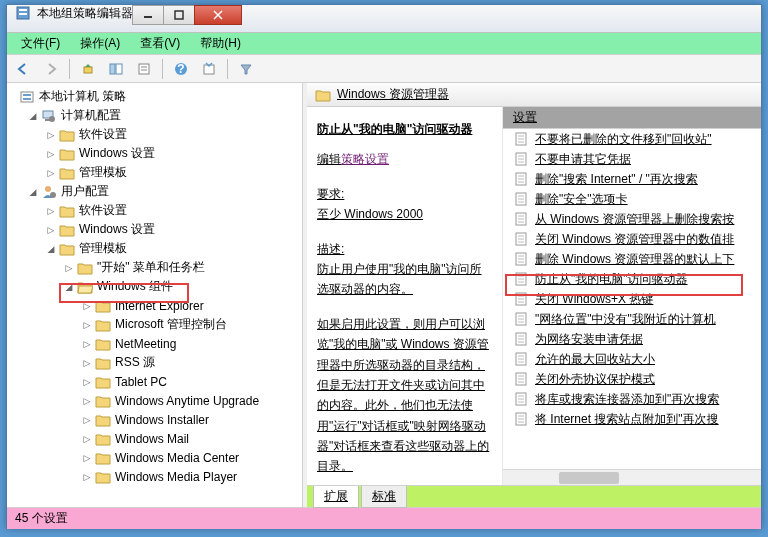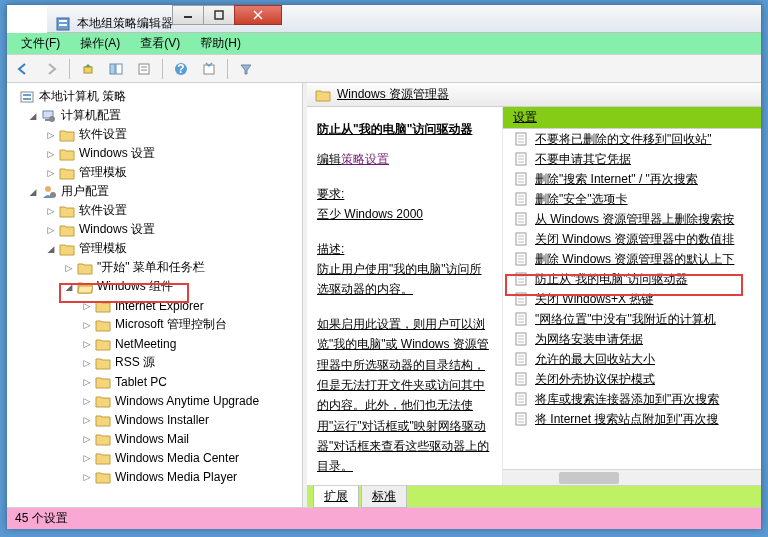--- a/index.html
+++ b/index.html
@@ -1,18 +1,18 @@
 <!DOCTYPE html>
 <html><head>
 <meta charset="utf-8">
 <style>
 * { margin: 0; padding: 0; box-sizing: border-box; font-family: "Microsoft YaHei", "Segoe UI", Tahoma, sans-serif; font-size: 12px; }
 body { background: #5a9bd4; width: 768px; height: 537px; overflow: hidden; }
 .window { position: absolute; top: 4px; left: 6px; width: 756px; height: 525px; background: #fff; border: 1px solid #4a7ab0; box-shadow: 0 0 8px rgba(0,0,0,0.3); }
-.titlebar { height: 28px; background: linear-gradient(to bottom, #f8f8f8, #e2e8f0); display: flex; align-items: flex-end; padding-left: 8px; border-bottom: 1px solid #c0c0c0; margin-left: 40px; }
+.titlebar { height: 28px; background: linear-gradient(to bottom, #f8f8f8, #e2e8f0); display: flex; align-items: flex-start; padding-left: 8px; border-bottom: 1px solid #c0c0c0; }
 .titlebar-icon { width: 16px; height: 16px; margin-right: 6px; }
 .winbtns { display: flex; height: 100%; align-items: flex-start; }
 .winbtn { width: 32px; height: 20px; display: flex; align-items: center; justify-content: center; border: 1px solid #a0a0a0; margin-left: -1px; background: linear-gradient(to bottom, #f5f5f5, #ddd); cursor: pointer; }
 .winbtn.close { width: 48px; background: linear-gradient(to bottom, #e67a6e, #c8402b); color: #fff; border-color: #a03020; }
 .menubar { height: 22px; display: flex; align-items: center; padding-left: 4px; border-bottom: 1px solid #d0d0d0; background: #86efac; }
 .menu-item { padding: 2px 10px; cursor: pointer; }
 .toolbar { height: 28px; display: flex; align-items: center; padding-left: 4px; gap: 4px; border-bottom: 1px solid #d0d0d0; background: #f4f4f4; }
 .tbtn { width: 24px; height: 24px; display: flex; align-items: center; justify-content: center; cursor: pointer; color: #555; }
 .tsep { width: 1px; height: 20px; background: #c0c0c0; margin: 0 2px; }
 .content { display: flex; height: 424px; }
@@ -27,21 +27,21 @@
 .ind { display: inline-block; flex-shrink: 0; }
 .highlight-box { position: absolute; border: 2px solid #e04040; pointer-events: none; }
 .hb1 { left: 52px; top: 200px; width: 130px; height: 20px; }
 .pane-header { height: 24px; background: linear-gradient(to bottom, #fdfdfd, #eaeaea); border-bottom: 1px solid #d0d0d0; display: flex; align-items: center; padding-left: 8px; }
 .pane-header .fld { margin-right: 6px; }
 .detail-area { flex: 1; display: flex; overflow: hidden; }
 .desc-col { width: 196px; padding: 12px 10px; border-right: 1px solid #e8e8e8; overflow: hidden; line-height: 1.7; }
 .desc-col b { font-weight: bold; }
 .desc-col a { color: #701a75; text-decoration: underline; cursor: pointer; }
 .list-col { flex: 1; display: flex; flex-direction: column; position: relative; }
-.list-header { height: 22px; border-bottom: 1px solid #d0d0d0; display: flex; align-items: center; padding-left: 10px; background: #84cc16; }
+.list-header { height: 22px; border-bottom: 1px solid #d0d0d0; display: flex; align-items: center; padding-left: 10px; background: #a3a3a3; }
 .list-body { flex: 1; overflow: auto; position: relative; }
 .list-row { display: flex; align-items: center; height: 20px; padding-left: 10px; white-space: nowrap; cursor: pointer; }
 .plicon { width: 16px; height: 16px; margin-right: 6px; flex-shrink: 0; }
 .hb2 { left: 2px; top: 145px; width: 238px; height: 22px; }
 .tabs { height: 22px; border-top: 1px solid #d0d0d0; display: flex; align-items: flex-start; padding-left: 6px; background: #bef264; }
 .tab { padding: 2px 10px; border: 1px solid #c0c0c0; border-top: none; background: #fff; margin-right: 2px; cursor: pointer; }
 .tab.inactive { background: #eee; }
 .statusbar { height: 22px; border-top: 1px solid #d0d0d0; display: flex; align-items: center; padding-left: 8px; background: #f9a8d4; }
 .hscroll { height: 16px; background: #f0f0f0; border-top: 1px solid #d8d8d8; display: flex; align-items: center; }
 .hscroll-track { flex: 1; height: 100%; position: relative; margin: 0 16px; }

